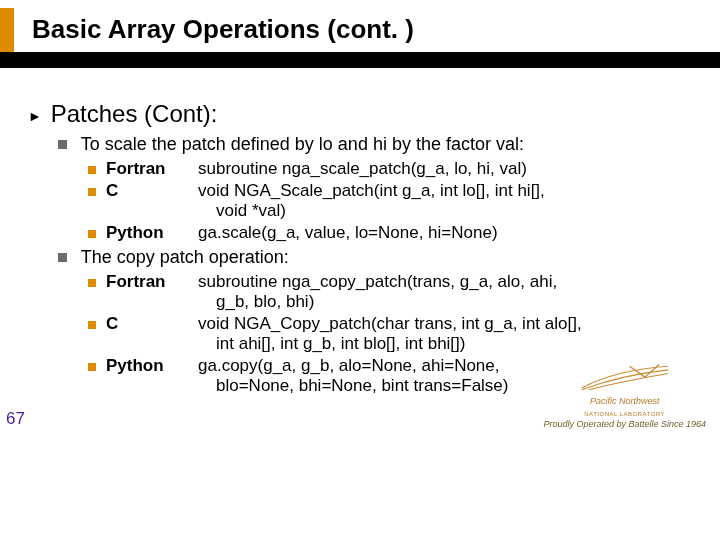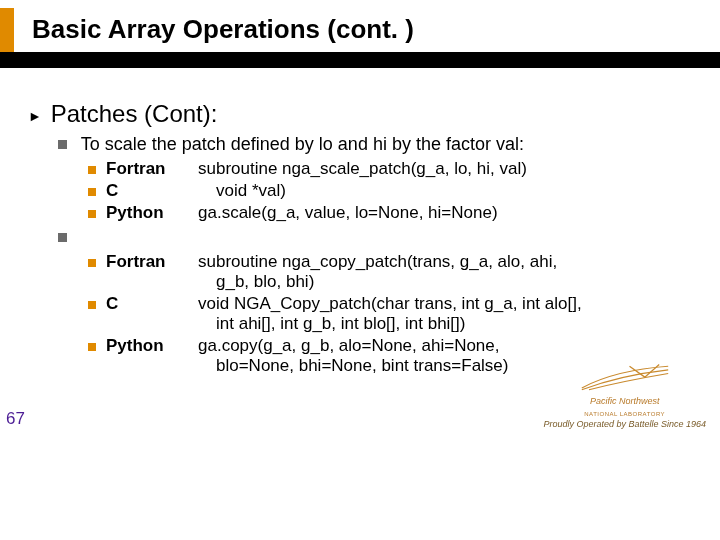--- a/index.html
+++ b/index.html
@@ -171,34 +171,36 @@
       <span class="lang">Fortran</span>
       <span class="code">
         <span>subroutine nga_scale_patch(g_a, lo, hi, val)</span>
       </span>
     </div>
 
     <div class="lvl3-row">
       <span class="dot"></span>
       <span class="lang">C</span>
       <span class="code">
+        <span>void NGA_Scale_patch(int g_a, int lo[], int hi[],</span>
         <span class="cont">void *val)</span>
       </span>
     </div>
 
     <div class="lvl3-row">
       <span class="dot"></span>
       <span class="lang">Python</span>
       <span class="code">
         <span>ga.scale(g_a, value, lo=None, hi=None)</span>
       </span>
     </div>
 
     <div class="lvl2">
       <span class="sq"></span>
+      <span>The copy patch operation:</span>
     </div>
 
     <div class="lvl3-row">
       <span class="dot"></span>
       <span class="lang">Fortran</span>
       <span class="code">
         <span>subroutine nga_copy_patch(trans, g_a, alo, ahi,</span>
         <span class="cont">g_b, blo, bhi)</span>
       </span>
     </div>

